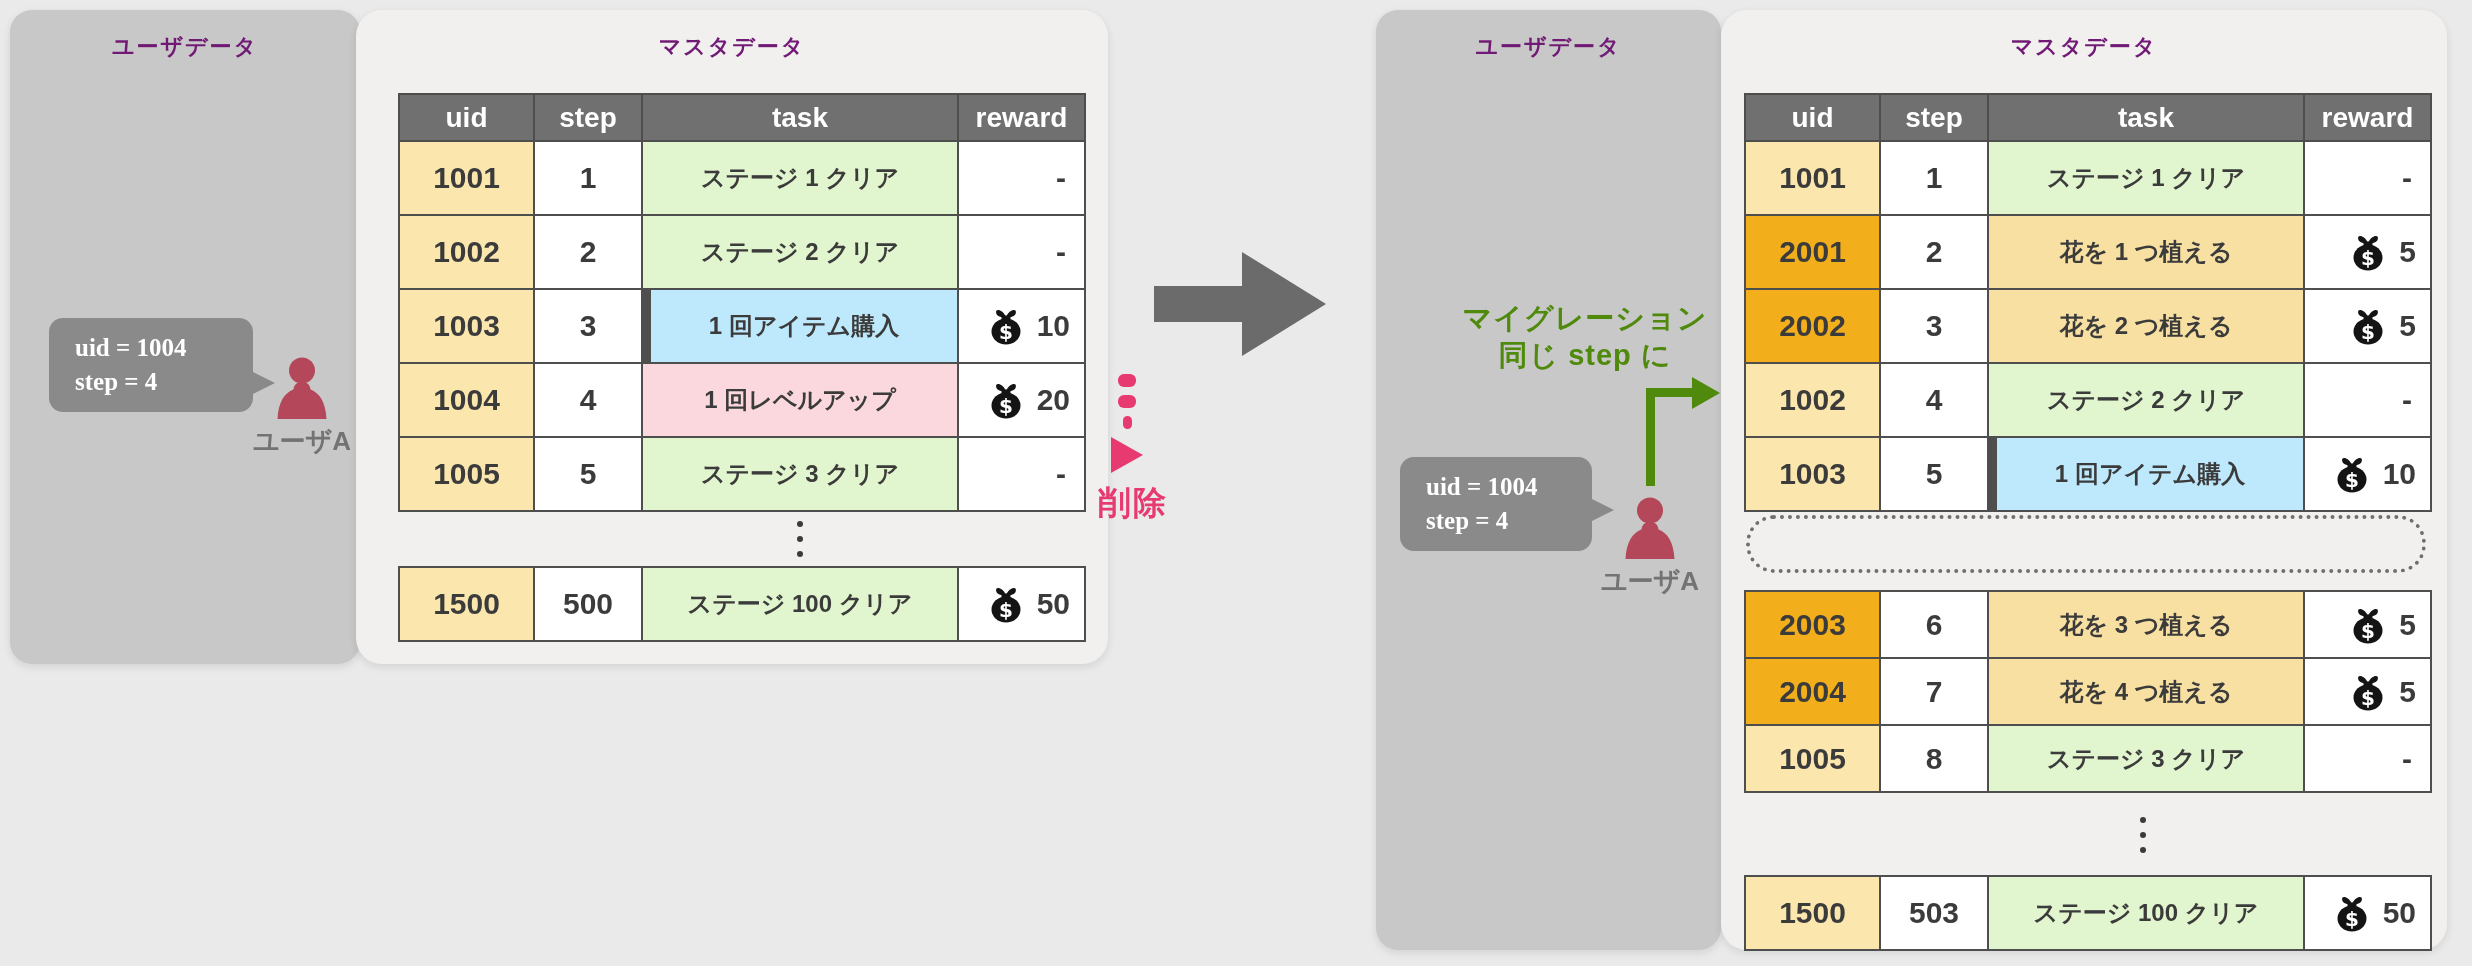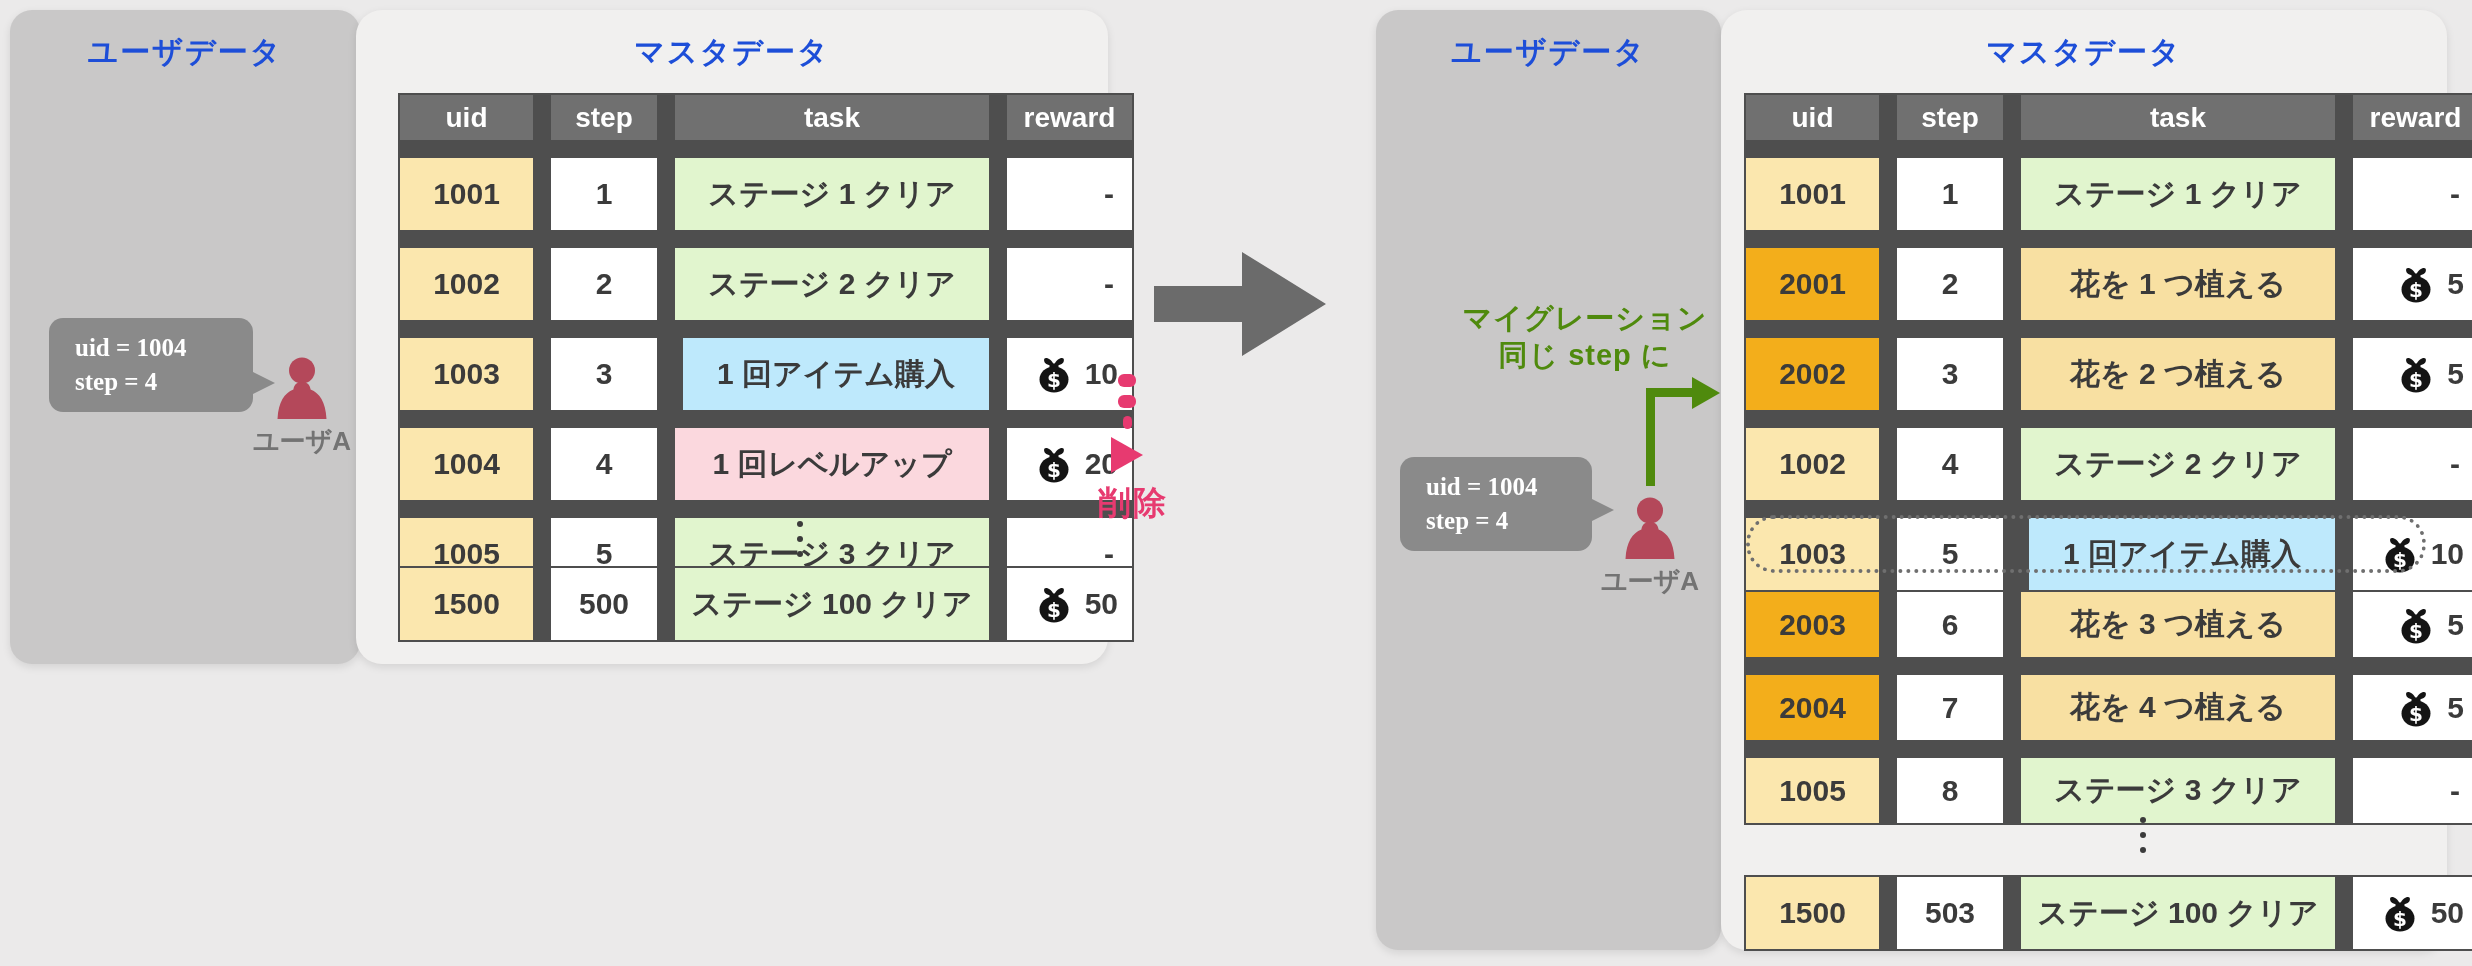--- a/index.html
+++ b/index.html
@@ -15,37 +15,37 @@
   .sidebar{
     background:#C9C8C8;border-radius:22px;
     box-shadow:0 3px 8px rgba(0,0,0,0.10);
   }
   .card{
     background:#F1F0EF;border-radius:26px;
     box-shadow:0 3px 8px rgba(0,0,0,0.10);
   }
   .panel-title{
     position:absolute;top:22px;left:0;right:0;
-    text-align:center;font-size:30px;font-weight:700;color:#1d4ed8;
+    text-align:center;font-size:22px;font-weight:700;color:#701a75;
     letter-spacing:2px;
   }
 
   
   .tbl{
-    display:grid;gap:18px;padding:2px;background:#4E4E4E;
+    display:grid;gap:2px;padding:2px;background:#4E4E4E;
     grid-template-columns:133px 106px 314px 125px;
     width:max-content;
   }
   .cell{
     display:flex;align-items:center;justify-content:center;
     font-weight:700;color:#3B3B3B;
   }
   .cell.head{background:#707070;color:#FFFFFF;font-size:28px;}
   .cell.uid, .cell.step{font-size:30px;}
-  .cell.task{font-size:30px;}
+  .cell.task{font-size:24px;}
   .cell.reward{justify-content:flex-end;padding-right:14px;gap:9px;font-size:30px;box-sizing:border-box;}
   .cell.reward .dash-val{padding-right:4px;}
   .bg-white{background:#FFFFFF;}
   .bg-cream{background:#FBE7AE;}
   .bg-orange{background:#F3AE1B;}
   .bg-green{background:#E1F5CE;}
   .bg-blue{background:#BEE9FC;margin-left:8px;}
   .bg-pink{background:#FBD8DE;}
   .bg-tan{background:#F8E0A2;}
 

